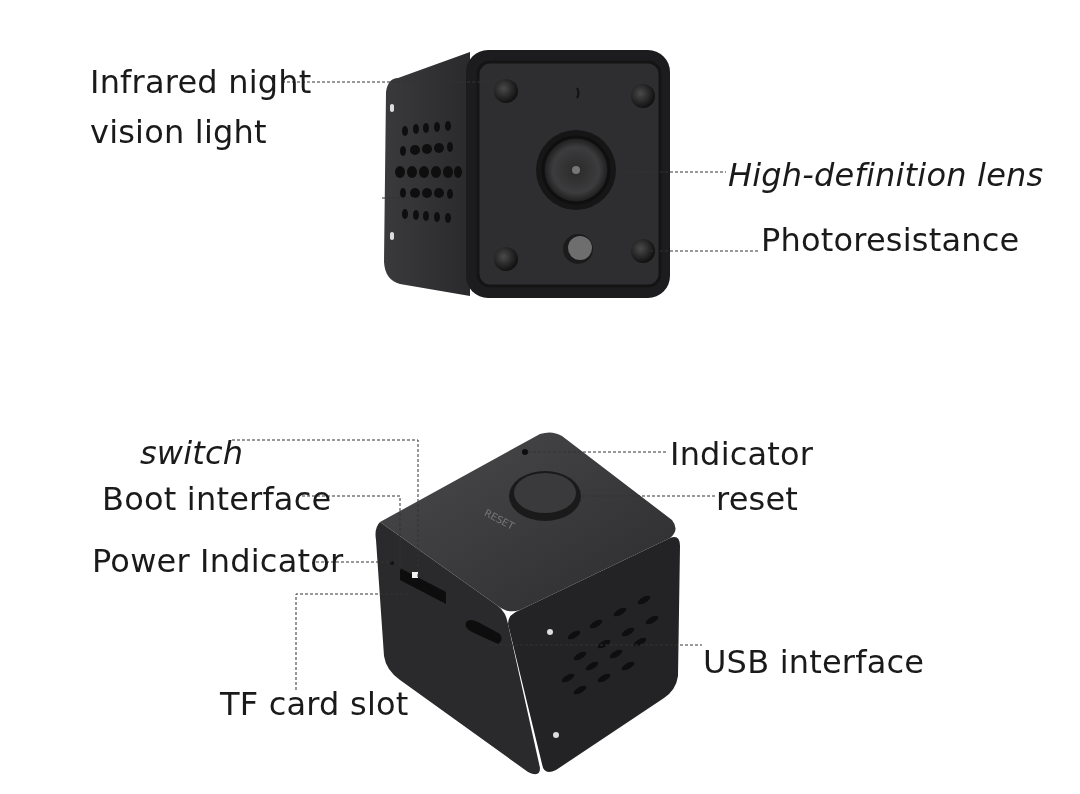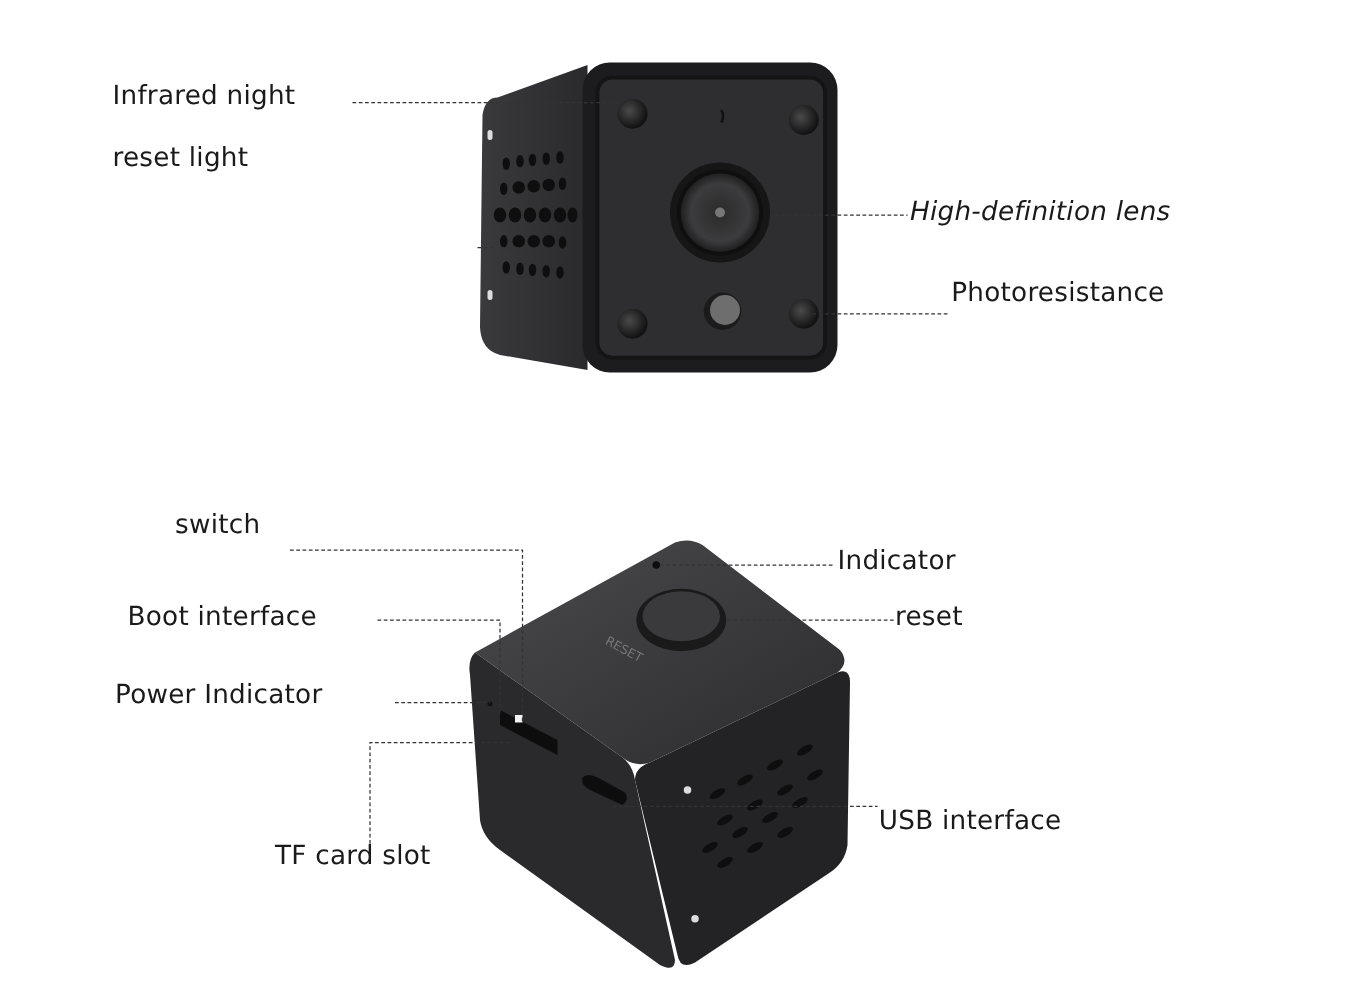--- a/index.html
+++ b/index.html
@@ -3,21 +3,21 @@
   <meta charset="utf-8">
   <style>
     html, body { margin: 0; padding: 0; }
     body {
       width: 1080px; height: 794px; position: relative; overflow: hidden;
       background: #ffffff;
       font-family: "DejaVu Sans", sans-serif;
       color: #1e1e1e;
     }
     .label {
-      position: absolute; font-size: 21px; line-height: 1; white-space: nowrap;
+      position: absolute; font-size: 32px; line-height: 1; white-space: nowrap;
       letter-spacing: 0.2px; color: #1a1a1a;
     }
     svg.art { position: absolute; left: 0; top: 0; }
   </style>
 </head>
 <body>
 
 <svg class="art" width="1080" height="794" viewBox="0 0 1080 794">
   <defs>
     <linearGradient id="sideG" x1="0" y1="0" x2="1" y2="0">
@@ -145,23 +145,23 @@
     <polyline points="302,496 400,496 400,570"></polyline>
     <line x1="316" y1="562" x2="392" y2="562"></line>
     <polyline points="296,690 296,594 410,594"></polyline>
     <line x1="528" y1="452" x2="668" y2="452"></line>
     <line x1="582" y1="496" x2="716" y2="496"></line>
     <line x1="490" y1="645" x2="702" y2="645"></line>
   </g>
 </svg>
 
 <div class="label" style="left:90px; top:66px;">Infrared night</div>
-<div class="label" style="left:90px; top:116px;">reset light</div>
+<div class="label" style="left:90px; top:116px;">vision light</div>
 <div class="label" style="left:728px; top:159px;font-style:italic;">High-definition lens</div>
 <div class="label" style="left:761px; top:224px;">Photoresistance</div>
 
-<div class="label" style="left:140px; top:409px;">switch</div>
+<div class="label" style="left:140px; top:437px;font-style:italic;">switch</div>
 <div class="label" style="left:102px; top:483px;">Boot interface</div>
 <div class="label" style="left:92px; top:545px;">Power Indicator</div>
-<div class="label" style="left:220px; top:674px;">TF card slot</div>
+<div class="label" style="left:220px; top:688px;">TF card slot</div>
 <div class="label" style="left:670px; top:438px;">Indicator</div>
 <div class="label" style="left:716px; top:483px;">reset</div>
 <div class="label" style="left:703px; top:646px;">USB interface</div>
 
 </body></html>

